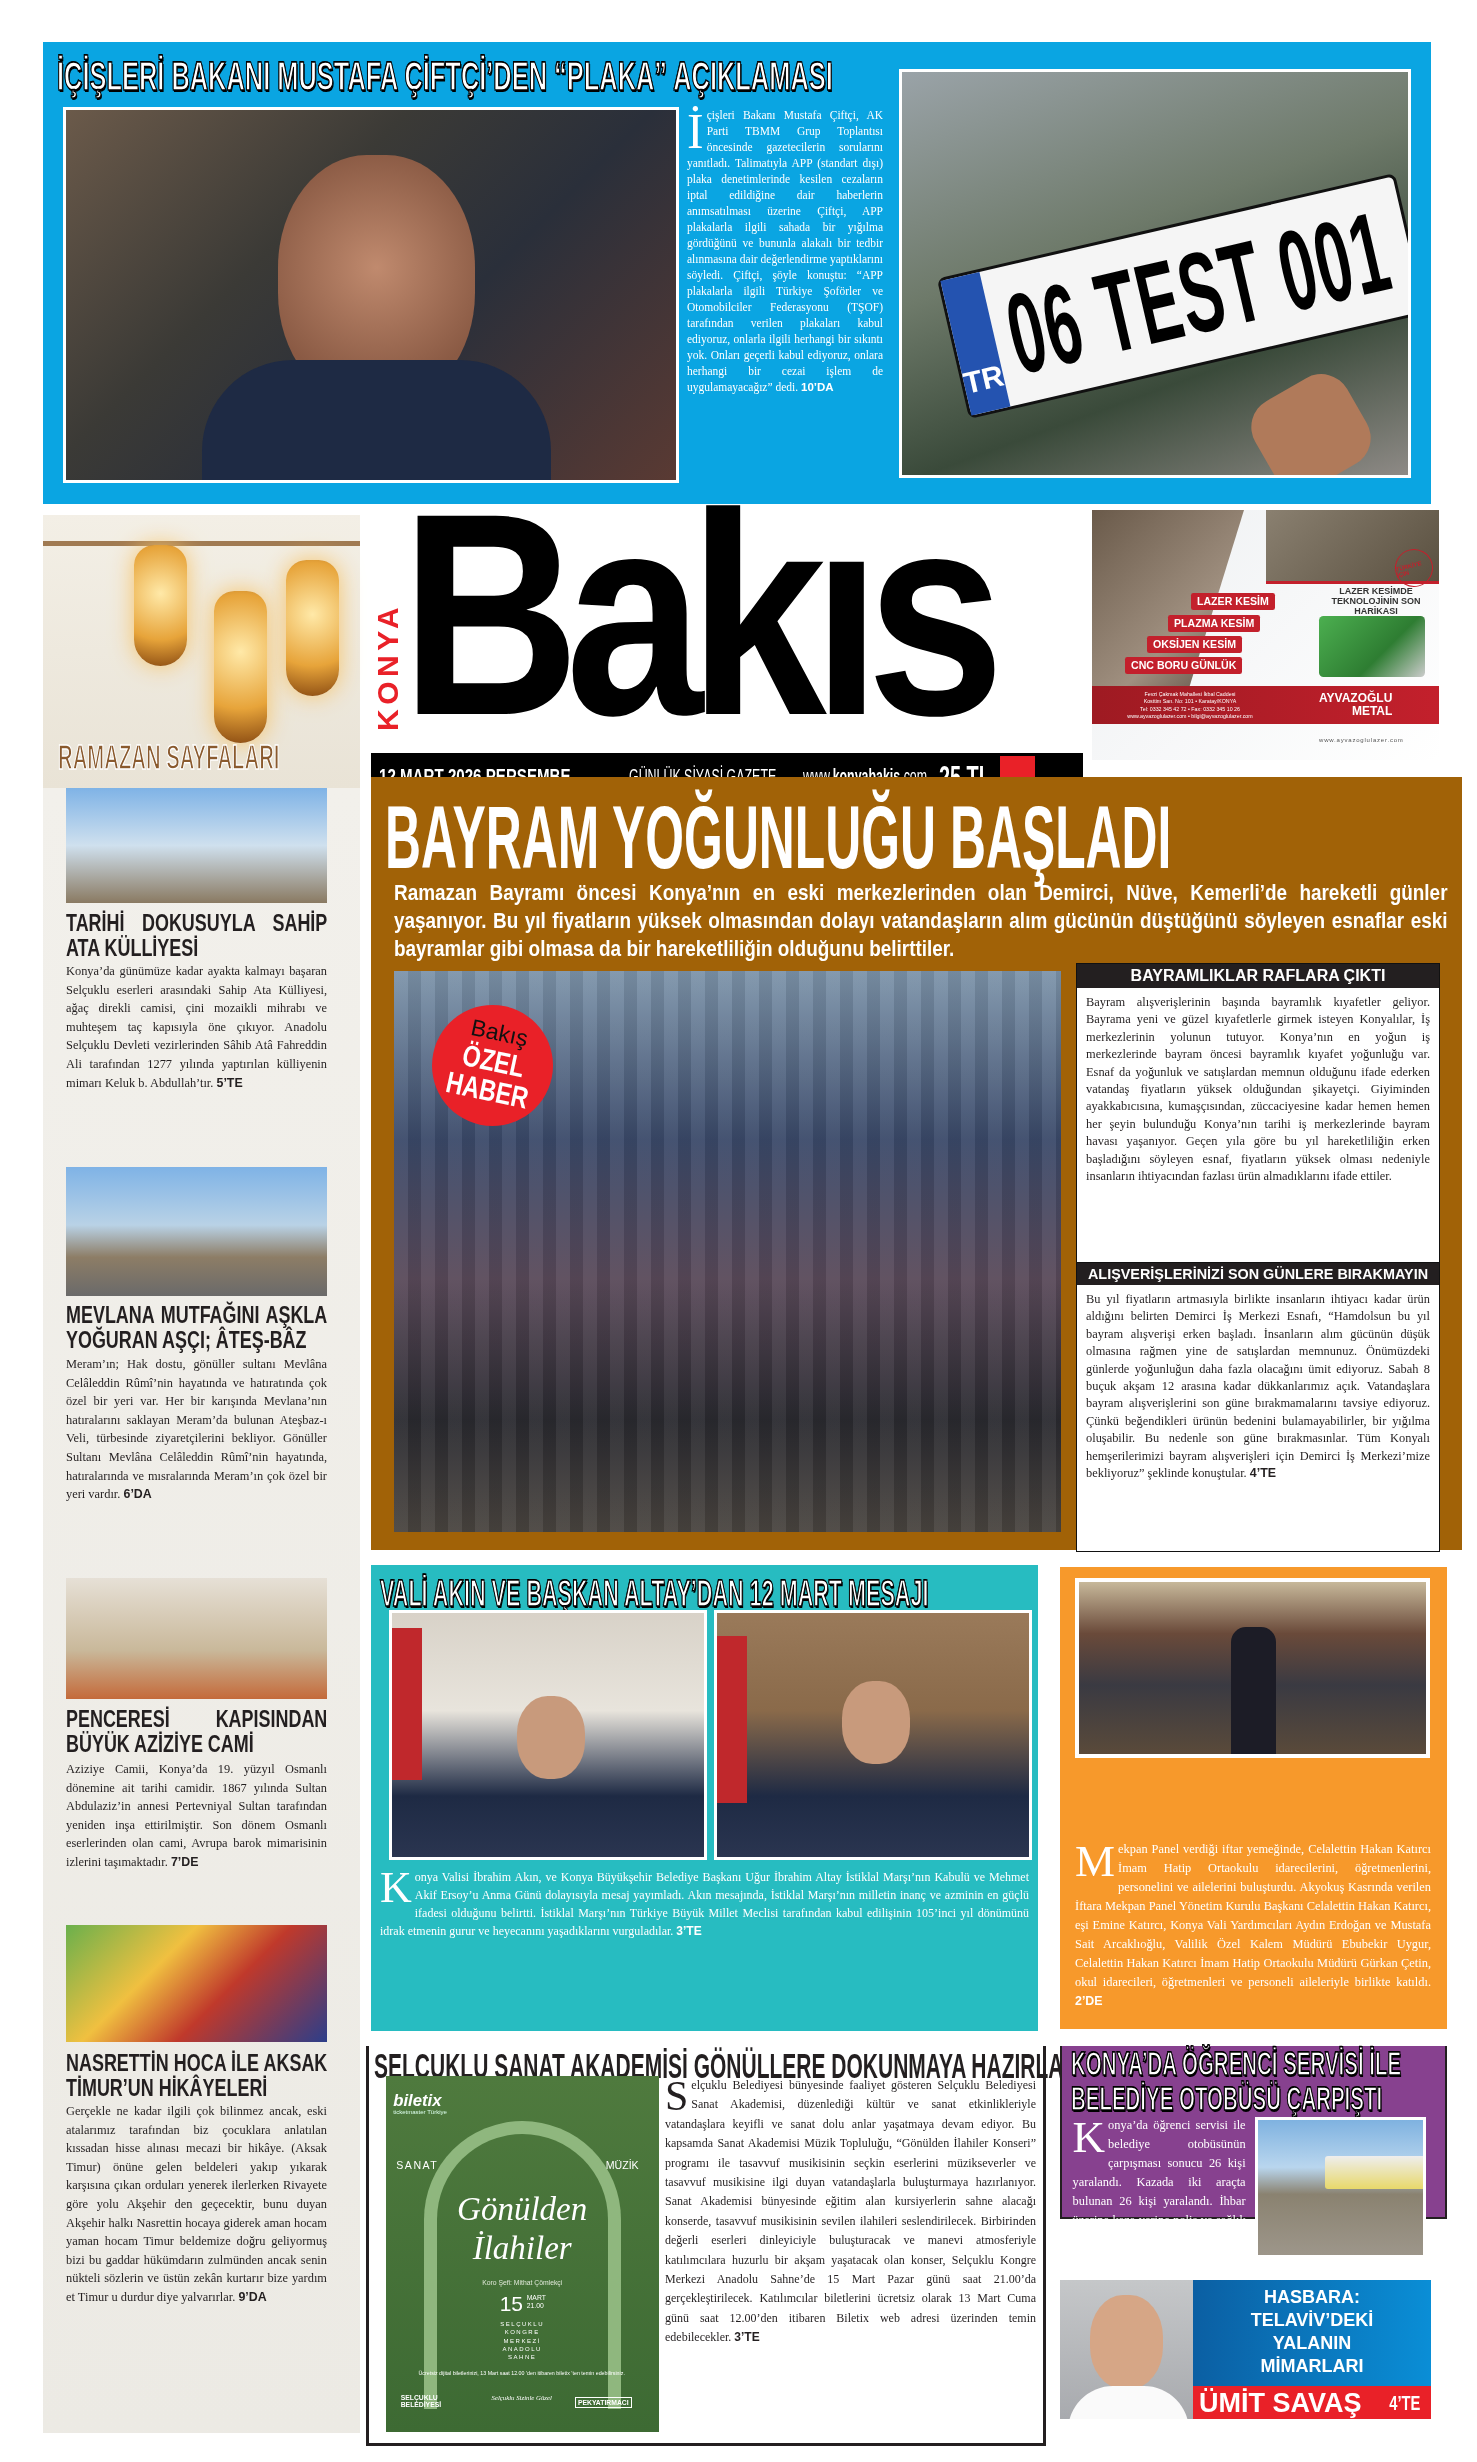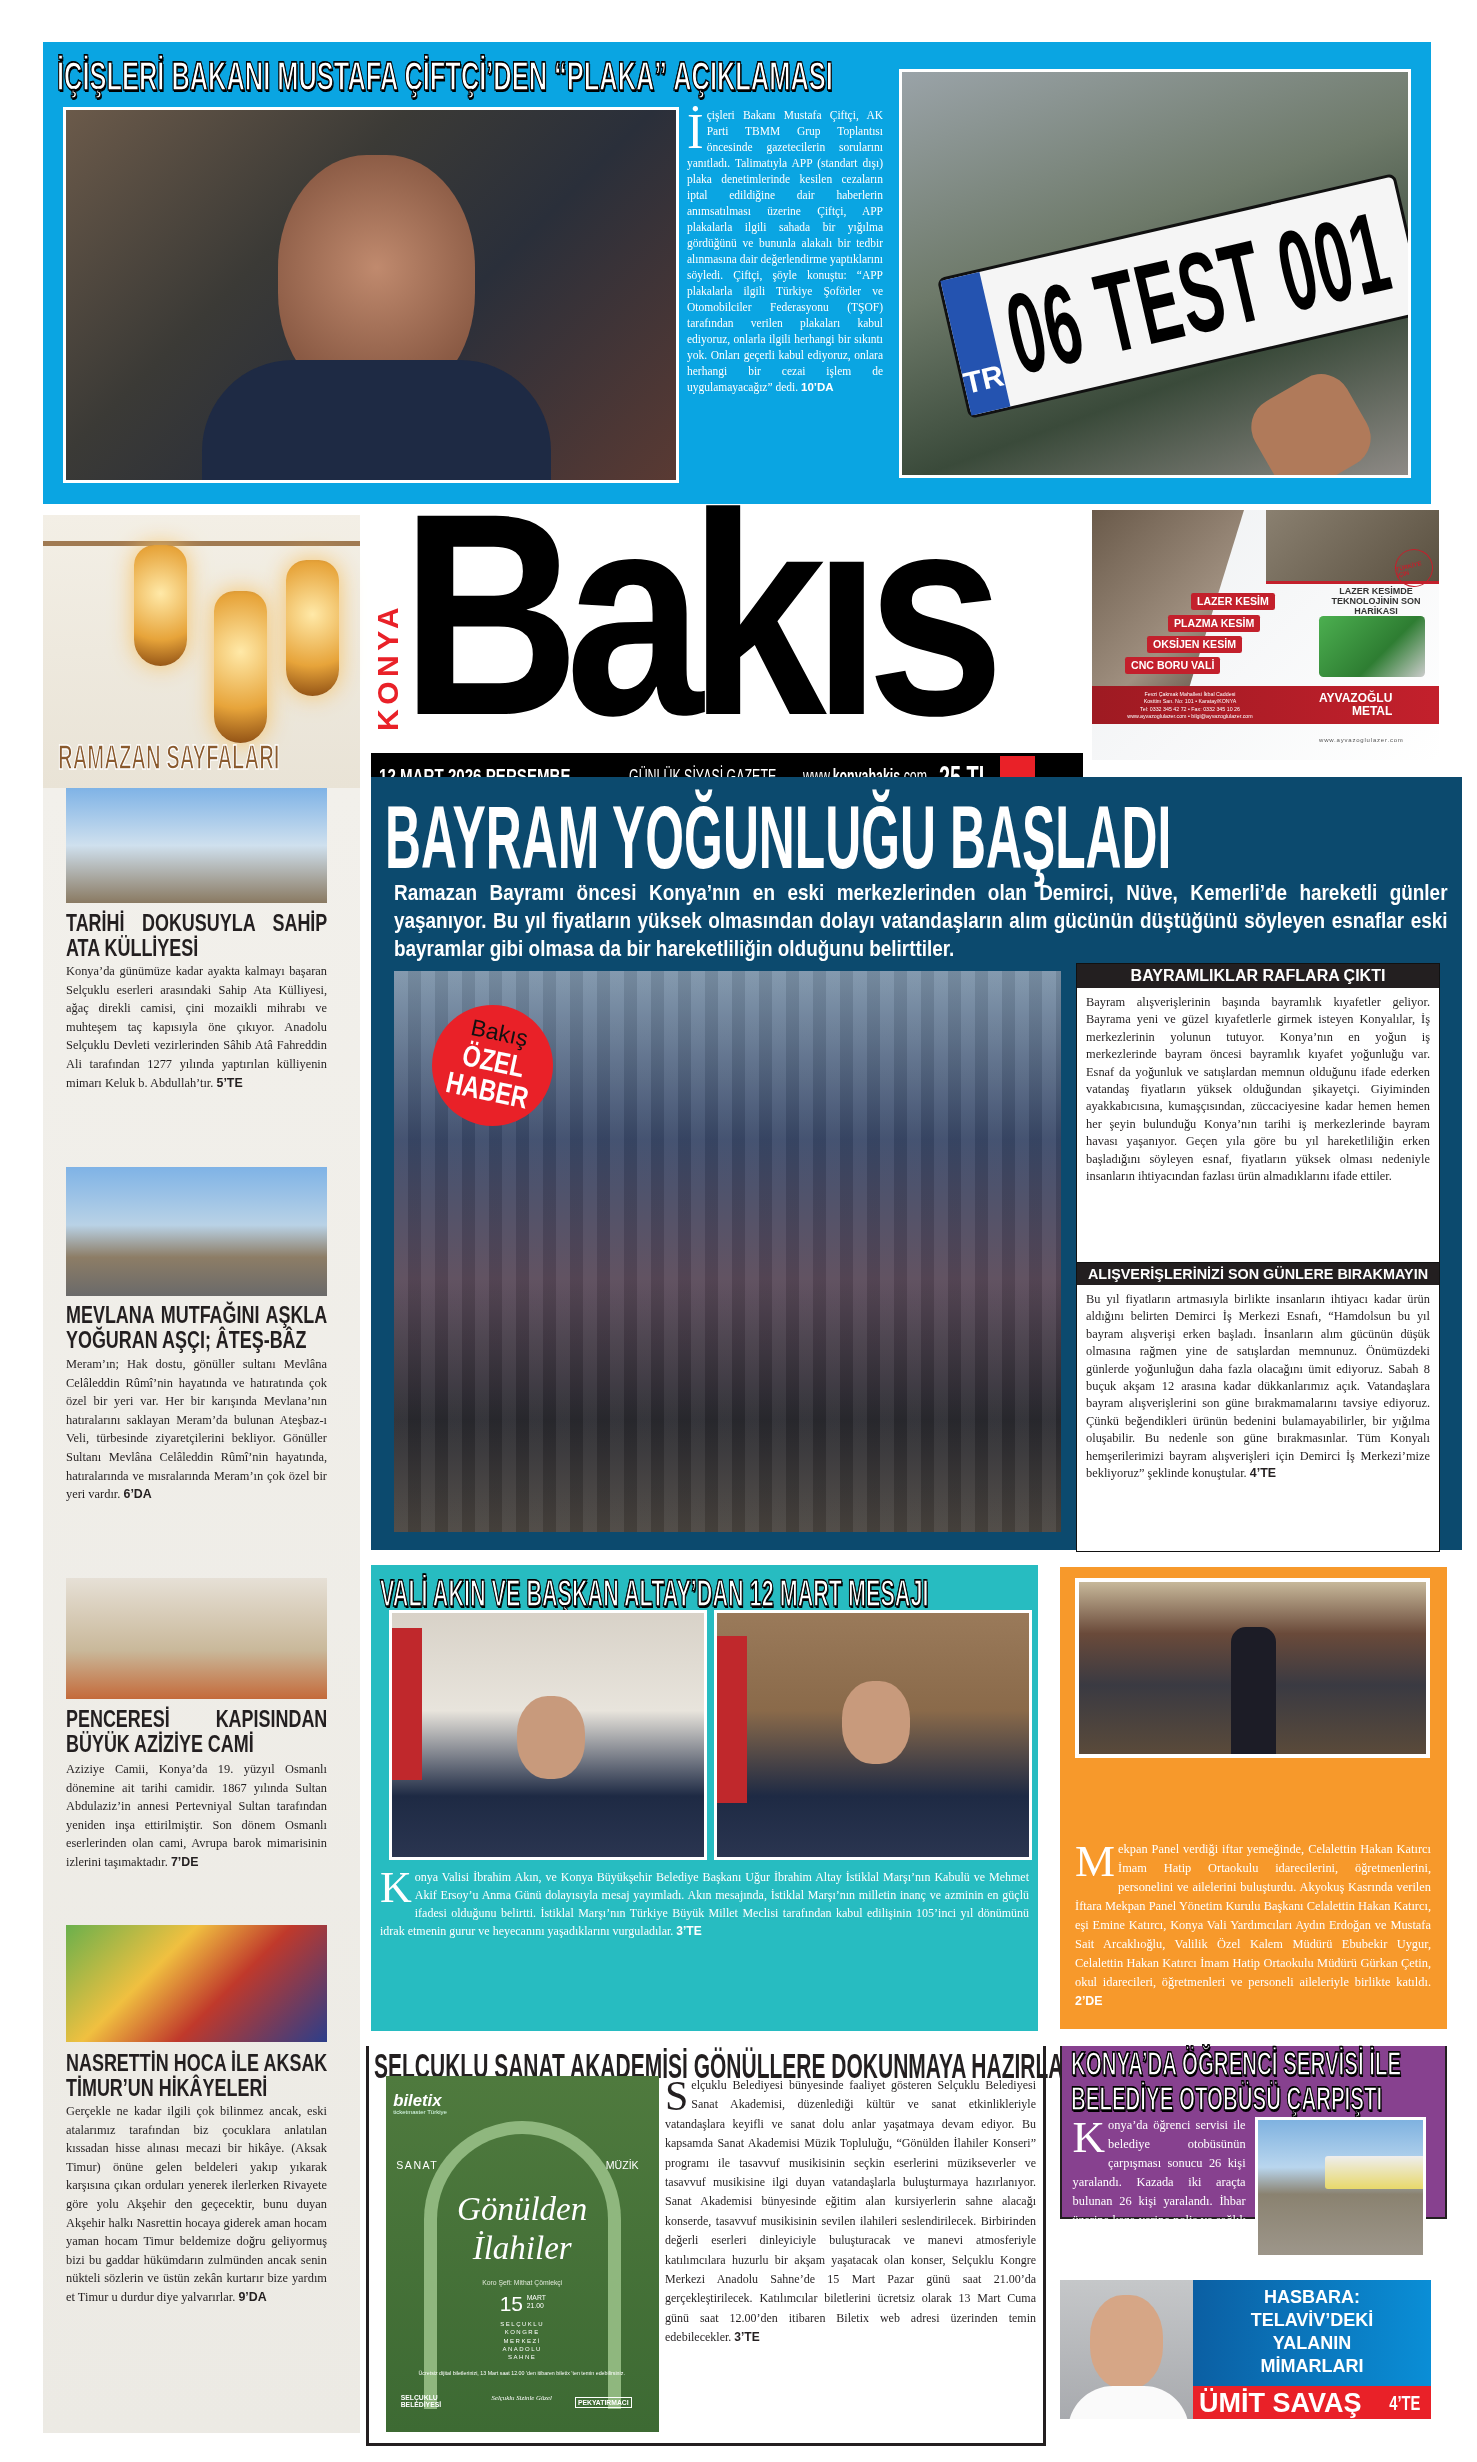--- a/index.html
+++ b/index.html
@@ -29,21 +29,21 @@
   #dateline{left:371px;top:753px;width:712px;height:42px;background:#000;color:#fff}
   #dateline .d1{left:7.6px;top:10.6px;font:bold 21px "Liberation Sans",sans-serif;transform:scaleX(.72);transform-origin:left;white-space:nowrap}
   #dateline .d2{left:258px;top:12px;font:20px "Liberation Sans",sans-serif;transform:scaleX(.62);transform-origin:left;white-space:nowrap}
   #dateline .d3{left:432px;top:12px;font:20px "Liberation Sans",sans-serif;transform:scaleX(.62);transform-origin:left;white-space:nowrap}
   #dateline .d3 b{font-weight:bold}
   #dateline .d4{left:568px;top:6px;font:bold 32px "Liberation Sans",sans-serif;transform:scaleX(.62);transform-origin:left;white-space:nowrap}
   #dateline .red{left:629px;top:3px;width:35px;height:36px;background:#e92128}
   #ad{left:1092px;top:510px;width:347px;height:250px;background:linear-gradient(135deg,#eef0f2,#ffffff);overflow:hidden}
   .ad-chip{position:absolute;background:#c3202c;color:#fff;font:bold 10.6px "Liberation Sans",sans-serif;padding:2.3px 6px;border-radius:2.3px;white-space:nowrap}
   
-  #main{left:371px;top:777px;width:1091px;height:773px;background:#0c4a6e}
+  #main{left:371px;top:777px;width:1091px;height:773px;background:#a16207}
   #main-title{left:13.6px;top:15px;width:1076px;font-size:89px;line-height:91px;color:#fff;white-space:nowrap;transform:scaleX(.56)}
   #main-deck{left:23px;top:102px;width:1053px;font-family:"Liberation Sans",sans-serif;font-weight:bold;font-size:22px;line-height:28px;color:#fff;transform:scaleX(.86);transform-origin:left top;width:1225px;text-align:justify}
   #main-photo{left:23px;top:194px;width:667px;height:561px;background:linear-gradient(180deg,#7e95ab 0%,#3b4a6a 30%,#5a4a5a 55%,#2a2a30 80%,#4a4540 100%)}
   .badge{position:absolute;left:38px;top:34px;width:121px;height:121px;border-radius:50%;background:#e92128;transform:rotate(12deg);color:#fff;text-align:center}
   .badge .b1{font:23px "Liberation Sans",sans-serif;color:#111;margin-top:13.6px}
   .badge .b2{font:bold 30px "Liberation Sans",sans-serif;line-height:30px;transform:scaleX(.78)}
   .sidebox{position:absolute;left:705px;width:364px;background:#fff;border:1.5px solid #111}
   .sidebox .hd{background:#231f20;color:#fff;font:bold 16px "Liberation Sans",sans-serif;text-align:center;padding:3px 0;white-space:nowrap}
   .sidebox .tx{padding:6px 9px 4.5px 9px;font-size:12.4px;line-height:17.4px}
   
@@ -120,21 +120,21 @@
   <span class="abs d4">25 TL</span>
   <span class="abs red"></span>
 </div>
 
 <div id="ad" class="abs">
   <div style="position:absolute;left:0;top:0;width:152px;height:197px;background:linear-gradient(135deg,#6a5a4a,#a09080 60%,#4a3a30);clip-path:polygon(0 0,100% 0,60% 100%,0 100%)"></div>
   <div style="position:absolute;left:174px;top:0;width:173px;height:74px;background:linear-gradient(135deg,#8a8070,#5a5040);border-bottom:3px solid #c3202c"></div>
   <div class="ad-chip" style="left:99px;top:83px">LAZER KESİM</div>
   <div class="ad-chip" style="left:76px;top:105px">PLAZMA KESİM</div>
   <div class="ad-chip" style="left:55px;top:126px">OKSİJEN KESİM</div>
-  <div class="ad-chip" style="left:33px;top:147px">CNC BORU VALİ</div>
+  <div class="ad-chip" style="left:33px;top:147px">CNC BORU GÜNLÜK</div>
   <div style="position:absolute;left:227px;top:76px;width:114px;font:bold 9px 'Liberation Sans',sans-serif;color:#333;text-align:center">
       <div>LAZER KESİMDE</div>
       <div>TEKNOLOJİNİN SON HARİKASI</div>
     </div>
   <div style="position:absolute;left:303px;top:39px;width:38px;height:38px;border:1.5px solid #c3202c;border-radius:50%;color:#c3202c;font:bold 6px 'Liberation Sans',sans-serif;display:flex;align-items:center;justify-content:center;transform:rotate(-15deg)">TÜRKİYE İÇİN</div>
   <div style="position:absolute;left:227px;top:106px;width:106px;height:61px;background:linear-gradient(135deg,#4caf50,#2e7d32 60%,#ccc);border-radius:4.5px"></div>
   <div style="position:absolute;left:0;top:176px;width:347px;height:38px;background:linear-gradient(90deg,#9e1a22,#c3202c)">
     <div style="position:absolute;left:30px;top:4.5px;width:136px;font:5.3px 'Liberation Sans',sans-serif;color:#fff;text-align:center;line-height:7.6px">
       <div>Fevzi Çakmak Mahallesi İkbal Caddesi</div>
         <div>Kosttim San. No: 101 • Karatay/KONYA</div>

